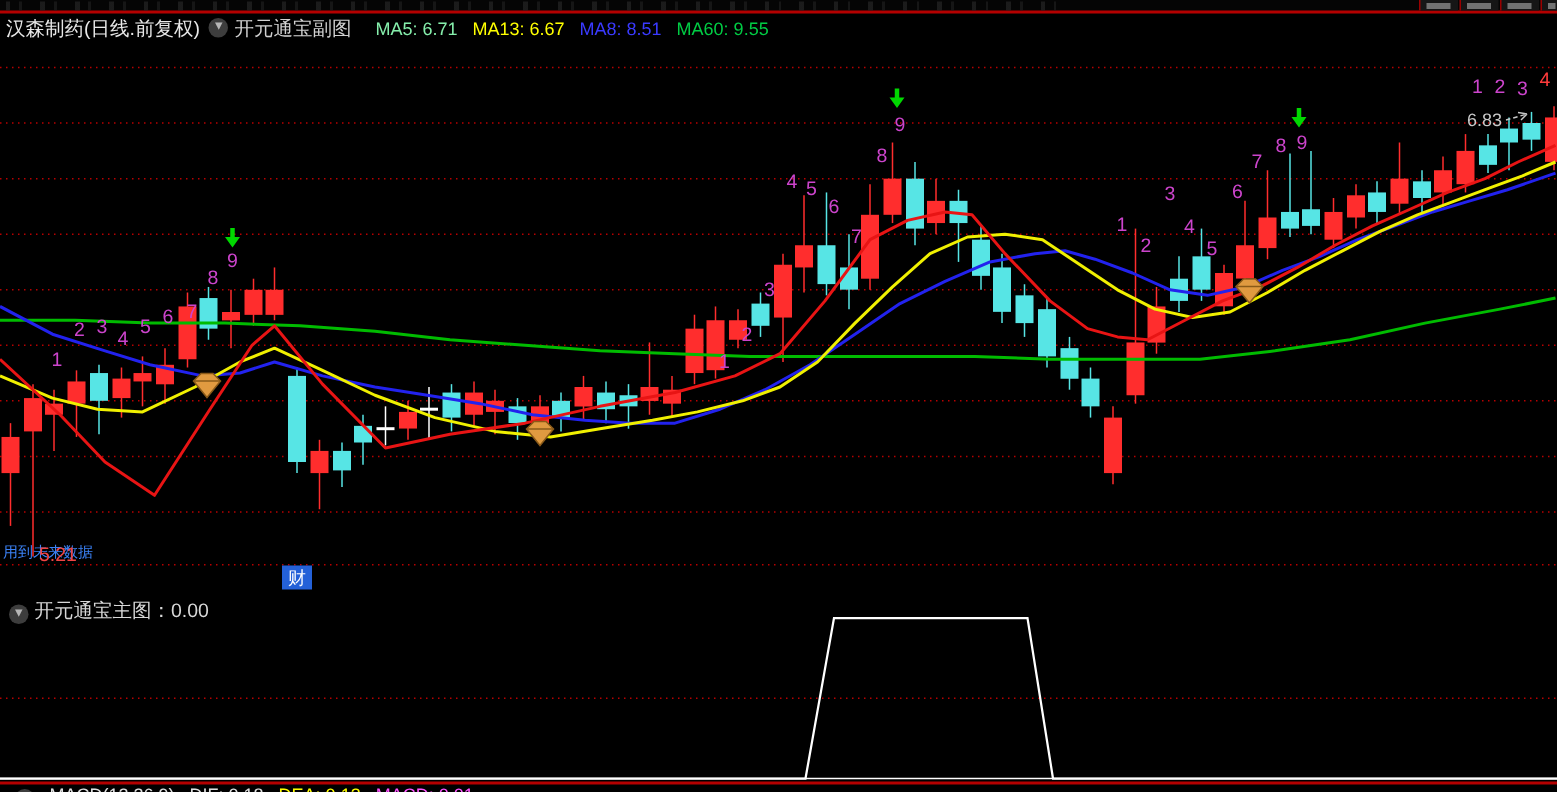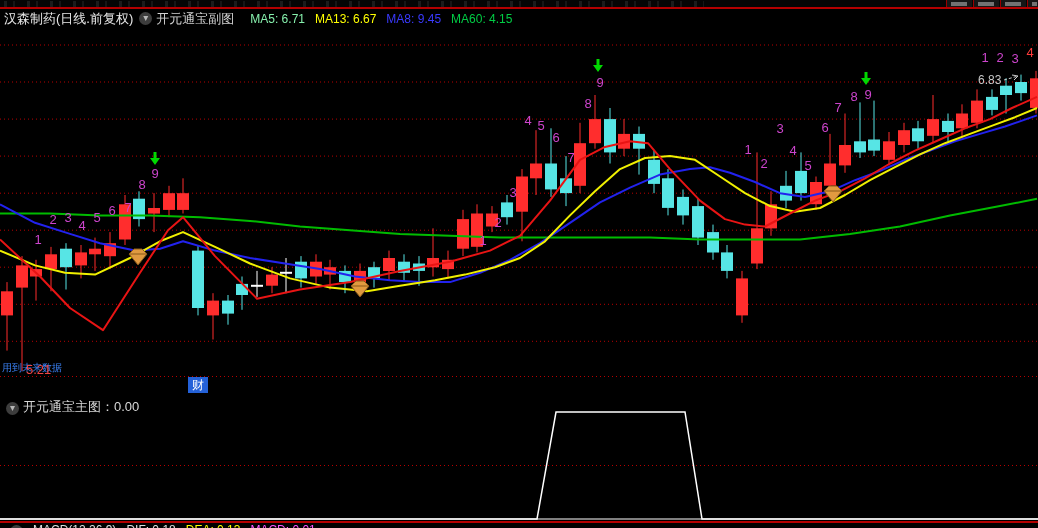--- a/index.html
+++ b/index.html
@@ -261,21 +261,21 @@
     </div>
   <div class="tb-stub" style="left:1000px">
       <span class="frag"></span>
     </div>
   <div class="tb-stub" style="left:1027px;width:11px">
       <span class="frag" style="width:5px"></span>
     </div>
 </div>
 
 <div id="main-header" class="hud">
-  <span>汉森制药(日线.前复权)</span><span class="collapse-btn">▾</span><span class="ind-title">开元通宝副图</span><span class="ma ma5-c">MA5: 6.71</span><span class="ma ma13-c">MA13: 6.67</span><span class="ma ma8-c">MA8: 9.45</span><span class="ma ma60-c">MA60: 4.15</span>
+  <span>汉森制药(日线.前复权)</span><span class="collapse-btn">▾</span><span class="ind-title">开元通宝副图</span><span class="ma ma5-c">MA5: 6.71</span><span class="ma ma13-c">MA13: 6.67</span><span class="ma ma8-c">MA8: 8.51</span><span class="ma ma60-c">MA60: 9.55</span>
 </div>
 
 <div id="warn" class="hud">用到未来数据</div>
 <div id="minprice" class="hud">5.21</div>
 <div id="fin-badge" class="hud">财</div>
 
 <div id="sub-header" class="hud">
   <span class="collapse-btn" style="margin-left:2px">▾</span><span>开元通宝主图</span><span>：0.00</span>
 </div>
 

